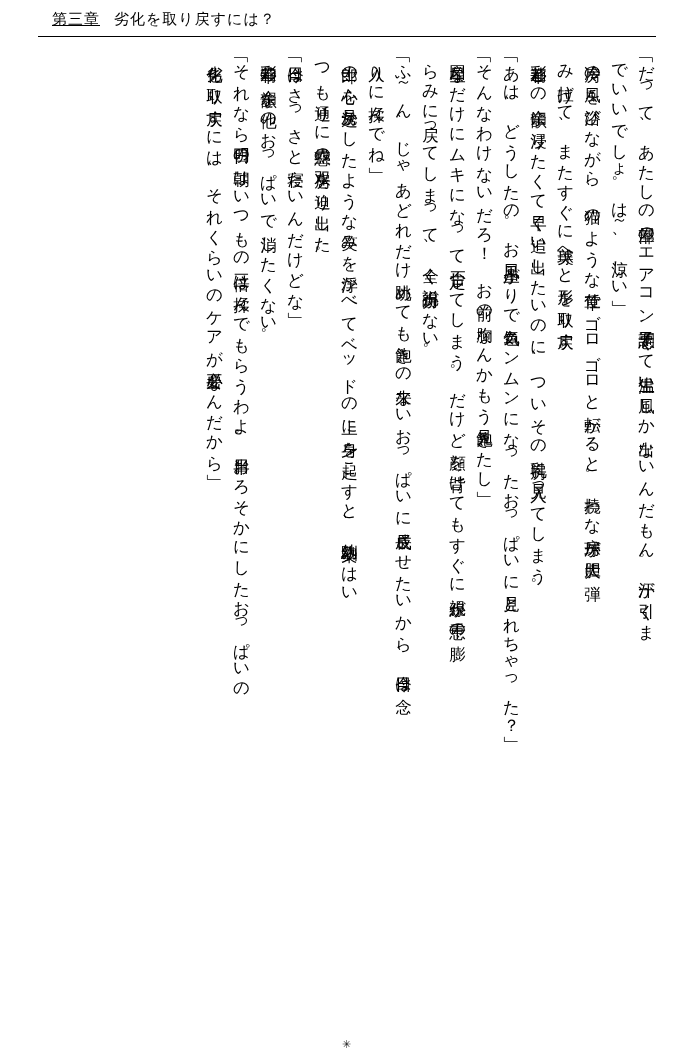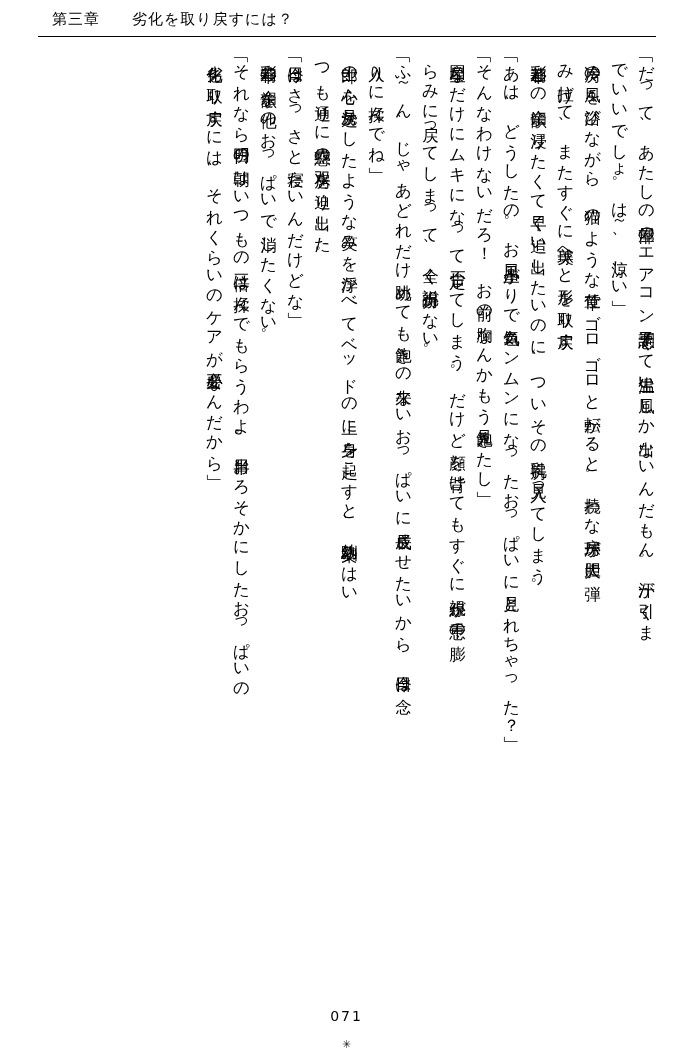--- a/index.html
+++ b/index.html
@@ -37,21 +37,22 @@
   #chapter-header {
     position: absolute;
     left: 52px;
     top: 10px;
     font-size: 15px;
     letter-spacing: 1px;
     white-space: nowrap;
     font-family: "DejaVu Serif", "Liberation Serif", serif;
   }
   #chapter-header .num {
-    margin-right: 32px;
+    margin-right: 14px;
+    text-decoration: underline;
   }
 
   
   #body-area {
     position: absolute;
     left: 40px;
     top: 52px;
     width: 614px;
     height: 945px;
     display: flex;
@@ -117,16 +118,15 @@
     <div class="vcol">「ふ～ん、じゃあどれだけ眺めても飽きの来ないおっぱいに成長させたいから、今日は念</div>
     <div class="vcol">入りに揉んでね」</div>
     <div class="vcol">士郎の心を見透かしたような笑みを浮かべてベッドの上に身を起こすと、幼馴染みはい</div>
     <div class="vcol">つも通りに蠱惑の双房を迫り出した。</div>
     <div class="vcol">「今日はさっさと寝たいんだけどな」</div>
     <div class="vcol">彩莉華の余韻を他のおっぱいで消したくない。</div>
     <div class="vcol">「それなら明日の朝はいつもの三倍は揉んでもらうわよ。半日おろそかにしたおっぱいの</div>
     <div class="vcol">劣化を取り戻すには、それくらいのケアが必要なんだから」</div>
   </div>
 
-  <div id="page-number">071</div>
   <div id="page-mark">✳</div>
 
 </div>
 
 </body></html>

